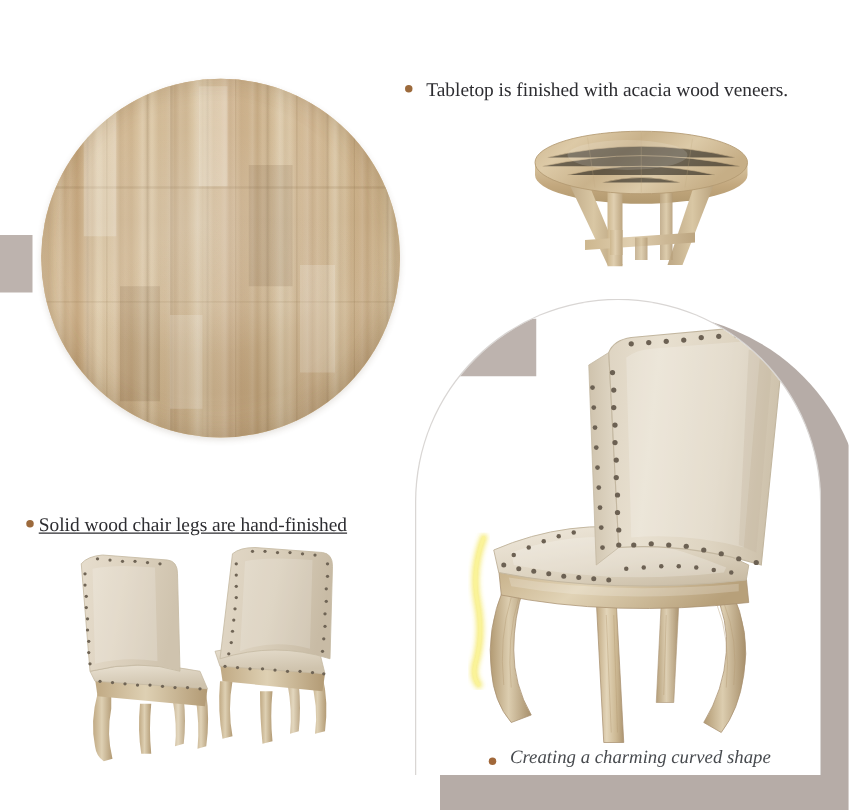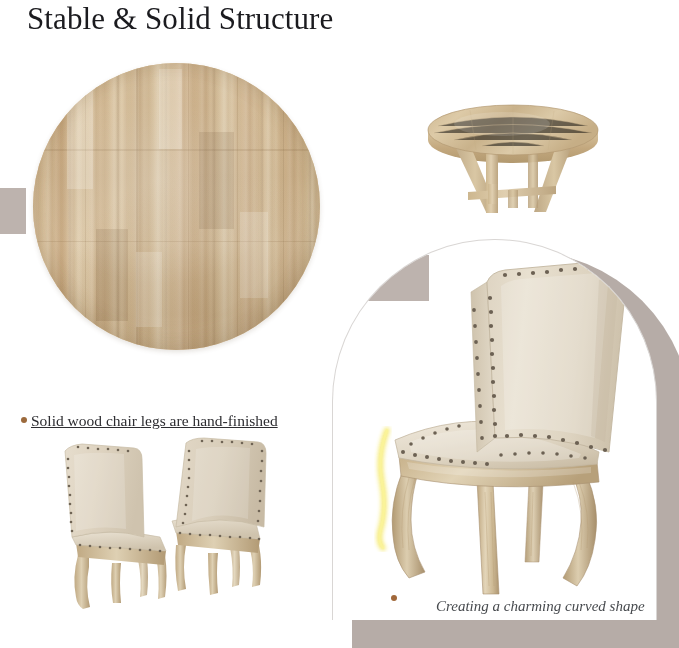--- a/index.html
+++ b/index.html
@@ -195,38 +195,36 @@
   #curve-highlight {
     position: absolute;
     left: 38px; top: 186px;
     width: 26px; height: 126px;
     pointer-events: none;
   }
   #curve-highlight svg { display: block; width: 100%; height: 100%; }
   #bullet-curve {
     position: absolute;
     left: 58px; top: 358px;
-    display: flex; align-items: flex-start;
+    display: flex; align-items: flex-end;
     white-space: nowrap;
-    gap: 28px;
   }
   #bullet-curve .bullet-text {
     margin-left: 11px;
     font-style: italic;
     font-size: 15px;
     color: #474a4e;
   }
   #bullet-curve .bullet-dot { background: #a1683a; top: -3px; }
 </style>
 </head>
 <body>
 
 <div id="stage">
 
-  <div id="page-title">Stable &amp; Solid Structure</div>
 
   <div class="accent-block" id="accent-left"></div>
 
   <div id="tabletop-wrap">
     <div id="tabletop-disc">
       <div class="plank-blocks"></div>
       <div class="grain-planks"></div>
       <div class="plank-rows"></div>
 
       <div class="seam" style="left:18%;top:0;width:1.5px;height:100%;"></div>
@@ -242,20 +240,24 @@
       <div class="patch dark" style="left:58%;top:24%;width:12%;height:34%;"></div>
       <div class="patch" style="left:72%;top:52%;width:10%;height:30%;"></div>
       <div class="patch dark" style="left:22%;top:58%;width:11%;height:32%;"></div>
       <div class="patch" style="left:36%;top:66%;width:9%;height:26%;"></div>
 
       <div class="sheen"></div>
       <div class="edge-shade"></div>
     </div>
   </div>
 
+  <div class="bullet-row" id="bullet-tabletop">
+    <span class="bullet-dot"></span>
+    <span class="bullet-text">Tabletop is finished with acacia wood veneers.</span>
+  </div>
 
   <div id="table-illustration">
     <svg viewBox="0 0 178 122" xmlns="http://www.w3.org/2000/svg" aria-hidden="true">
       <defs>
         <linearGradient id="topG" x1="0" y1="0" x2="1" y2="0.35">
           <stop offset="0%" stop-color="#cdb68f"></stop>
           <stop offset="22%" stop-color="#ddcaa7"></stop>
           <stop offset="48%" stop-color="#c9b28b"></stop>
           <stop offset="72%" stop-color="#dccaa8"></stop>
           <stop offset="100%" stop-color="#c6ae86"></stop>

